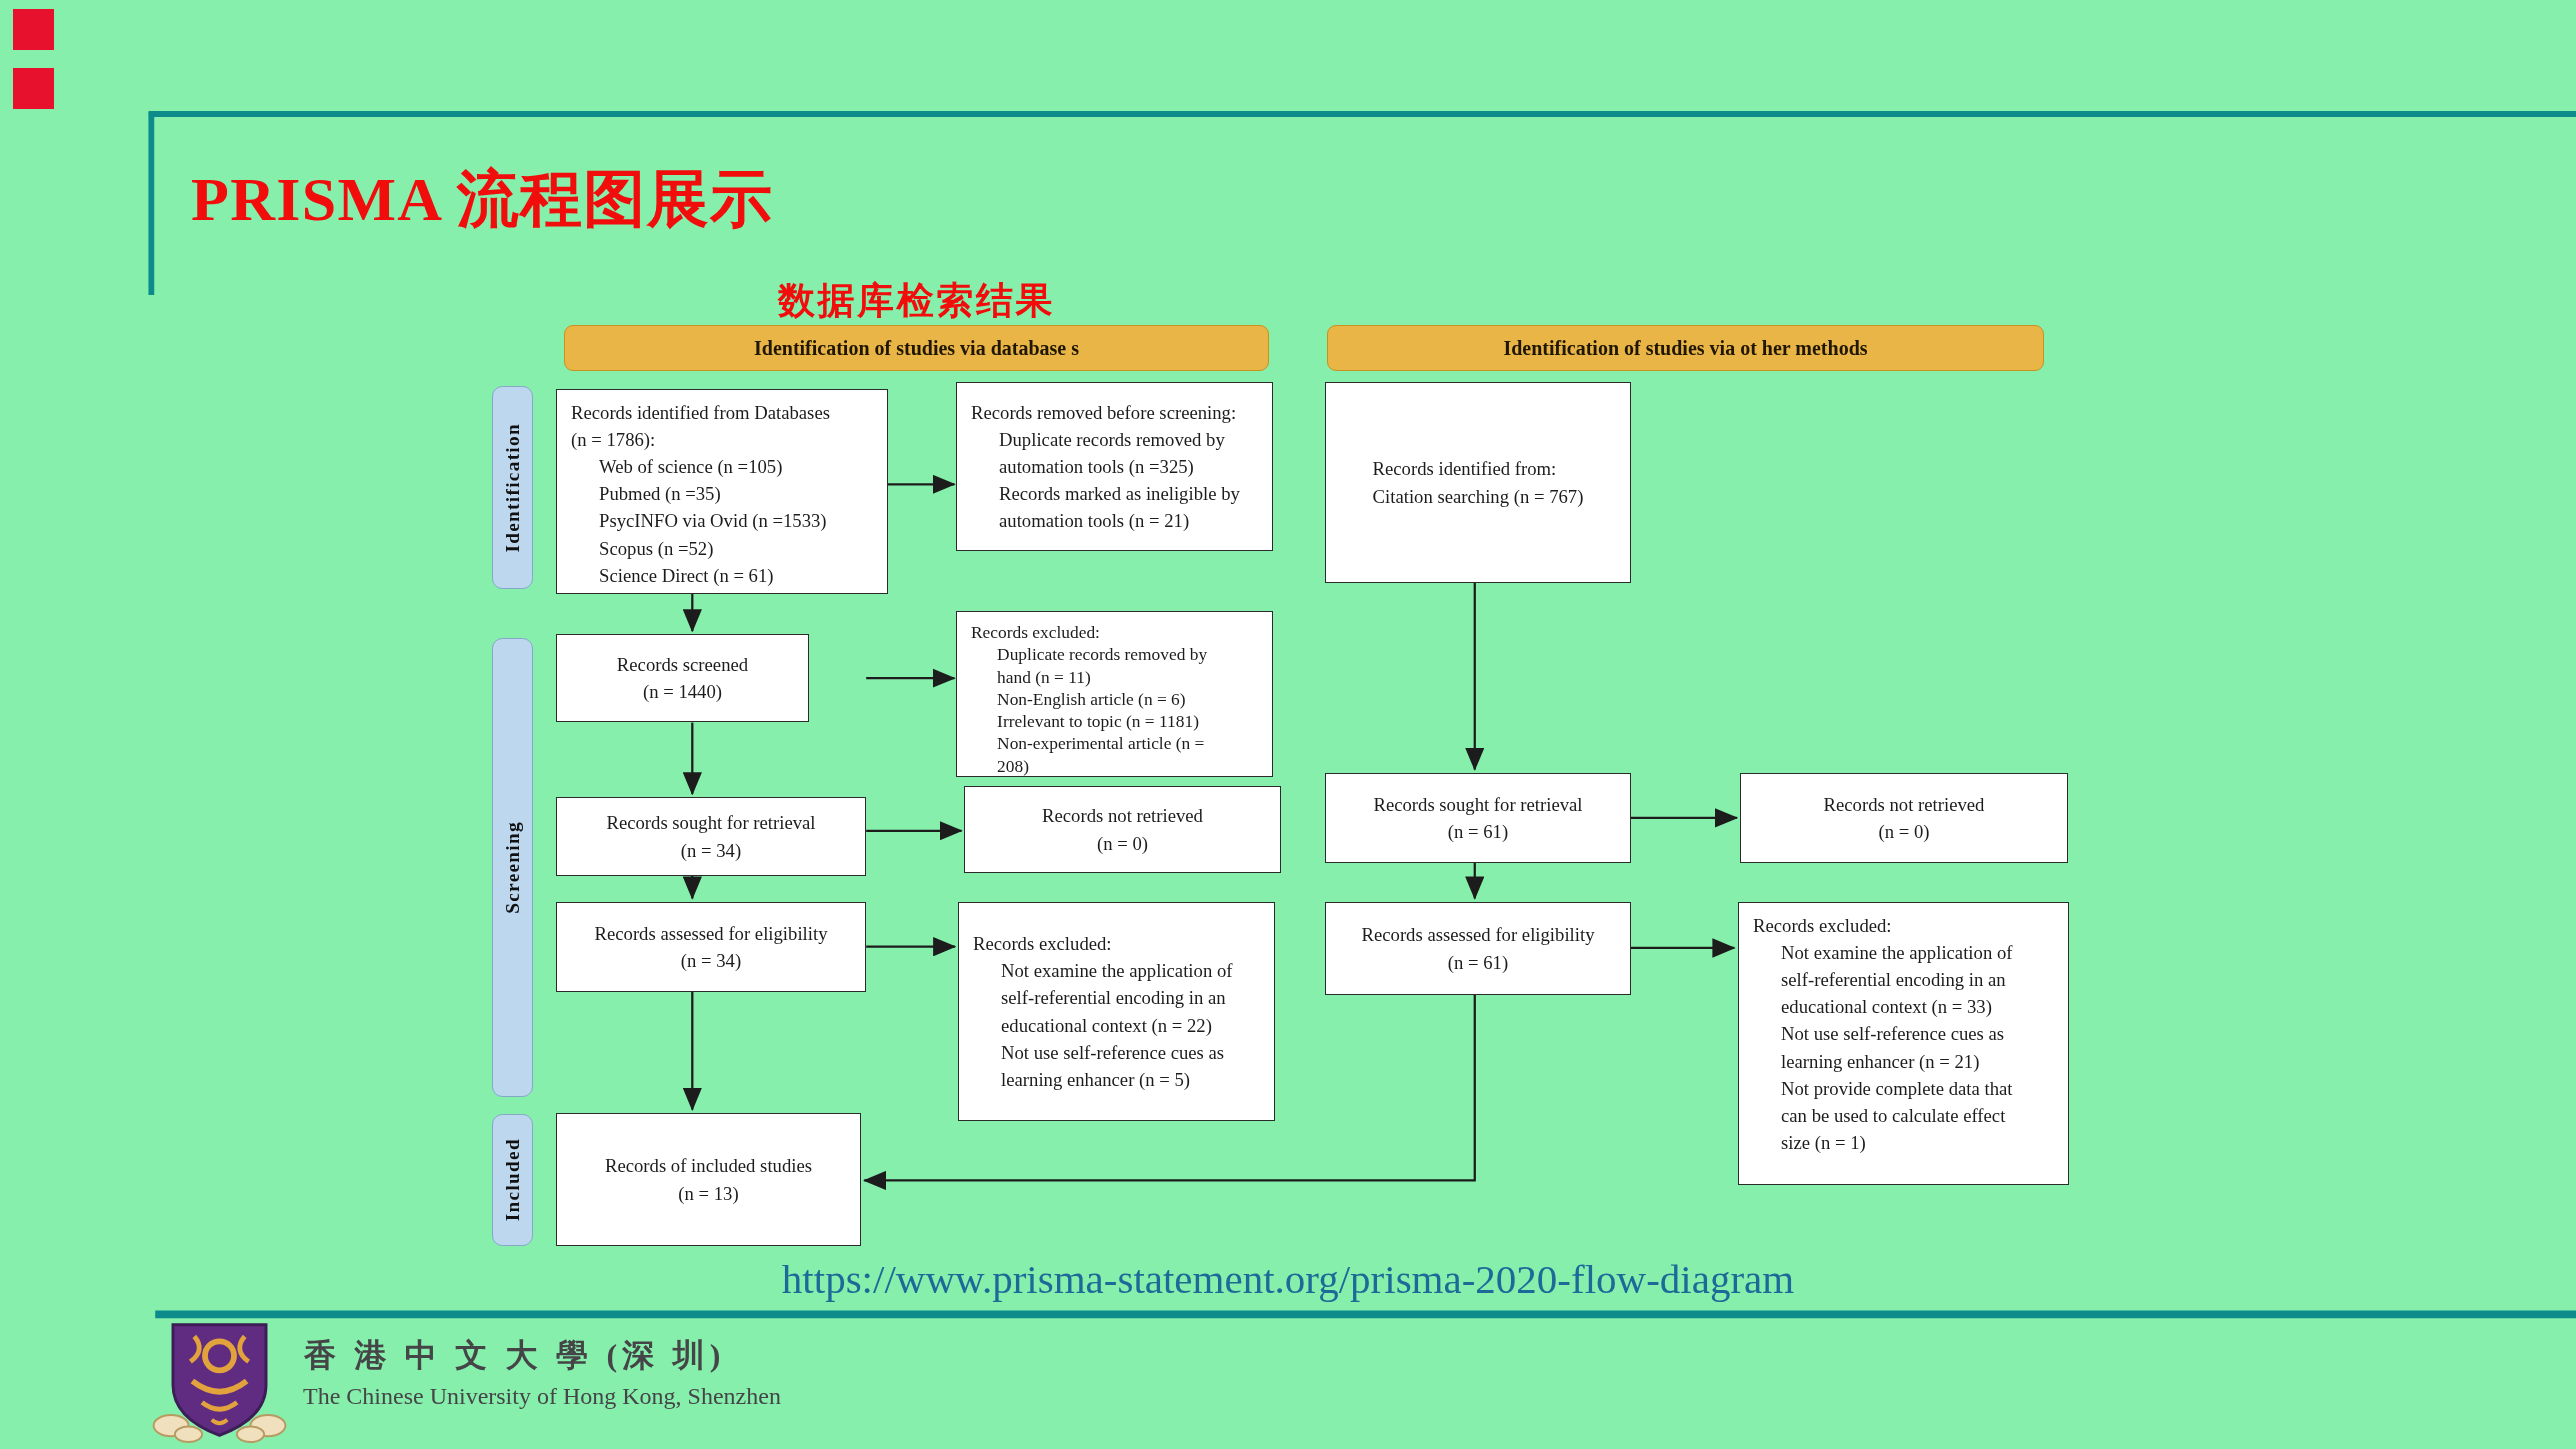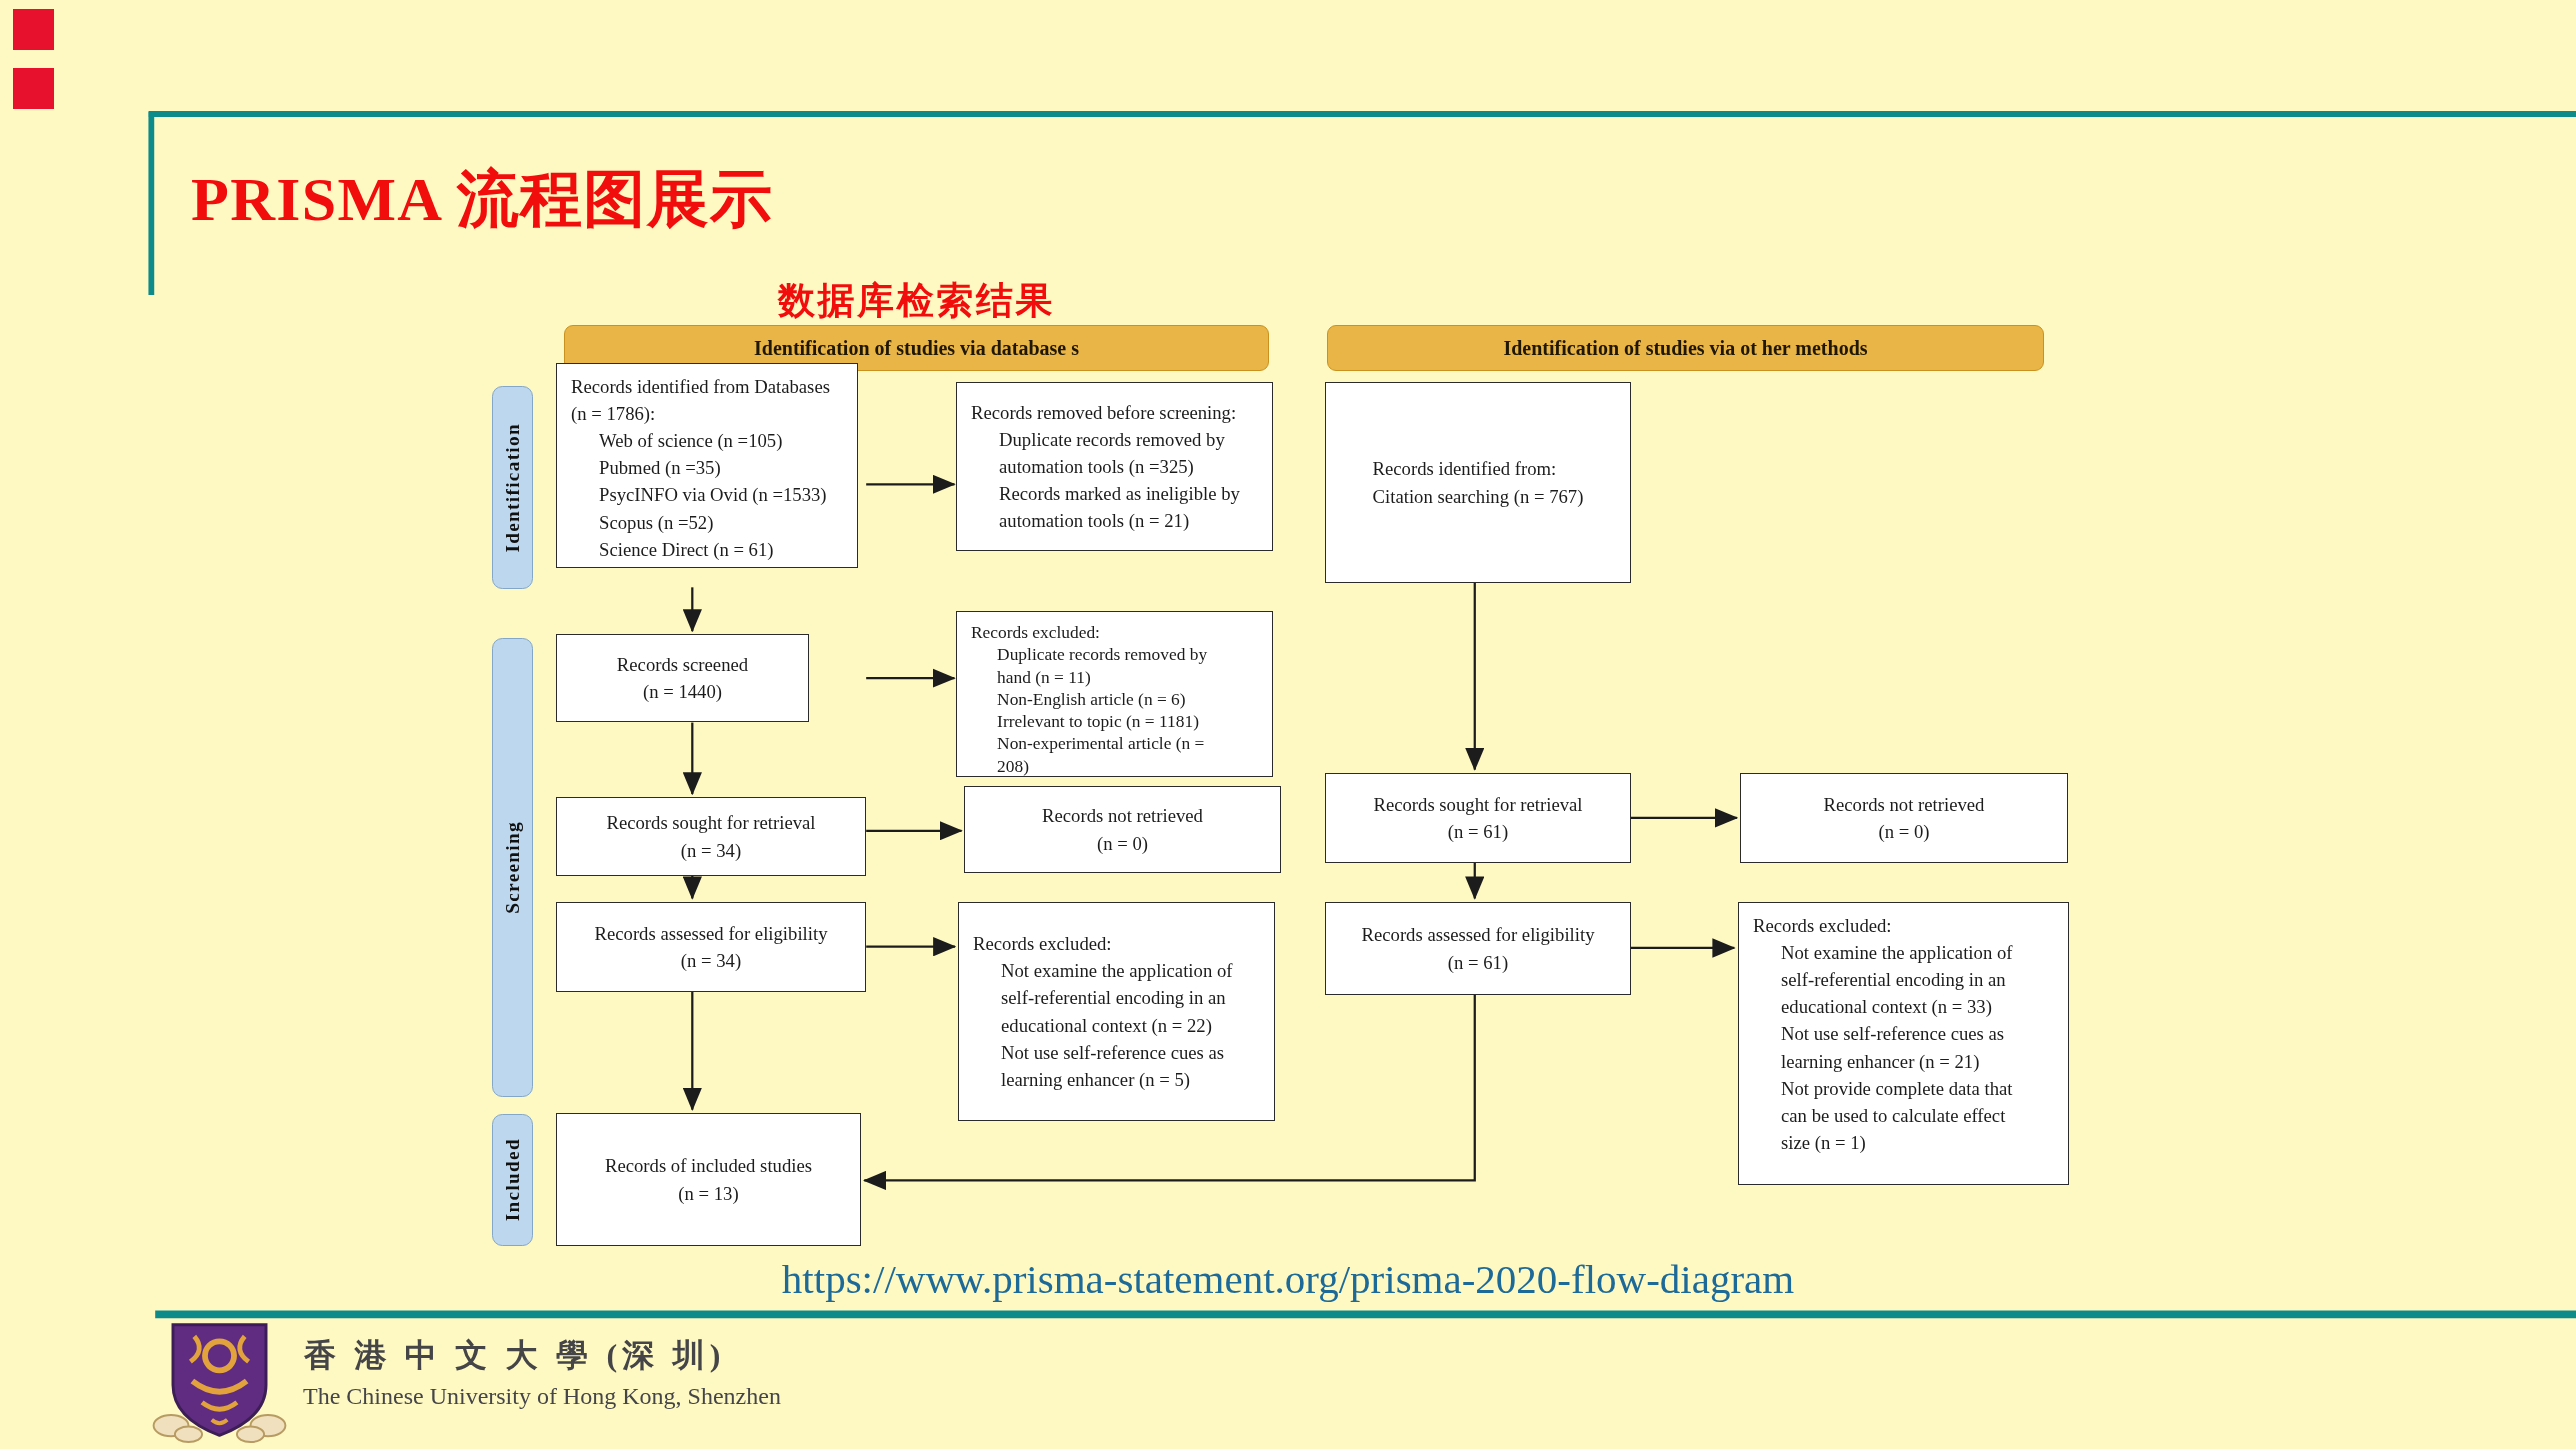--- a/index.html
+++ b/index.html
@@ -1,16 +1,16 @@
 <!DOCTYPE html>
 <html style="--accent-red: #f20d0d; --square-red: #e8112d; --teal: #0d8b8b; --banner-gold: #eab547; --banner-gold-border: #c9921e; --stage-blue: #bdd7ee; --stage-blue-border: #84a7c7; --url-blue: #1d6a99; --ink: #1c1c1c;font-size:10.3px"><head>
 <meta charset="utf-8">
 <style>
   html,body{margin:0;padding:0;background:#fff;}
-  #slide{position:relative;width:2576px;height:1449px;background:#fef9c3;overflow:hidden;
+  #slide{position:relative;width:2576px;height:1449px;background:#86efac;overflow:hidden;
          font-family:"Liberation Serif","DejaVu Serif",serif;color:var(--ink,#1c1c1c);}
   .abs{position:absolute;}
   
   .red-square{position:absolute;left:13px;width:41px;height:41px;background:var(--square-red);}
   
   .slide-title{position:absolute;left:191px;top:157px;font-size:62px;font-weight:bold;
                color:var(--accent-red);letter-spacing:1.3px;white-space:nowrap;}
   .col-label{position:absolute;top:276px;font-size:37px;font-weight:bold;color:var(--accent-red);
              text-align:center;font-family:"Liberation Sans","DejaVu Sans",sans-serif;letter-spacing:2.6px;}
   
@@ -89,21 +89,21 @@
   <div class="stage" style="top:386px;height:203px;">
     <span>Identification</span>
   </div>
   <div class="stage" style="top:638px;height:459px;">
     <span>Screening</span>
   </div>
   <div class="stage" style="top:1114px;height:132px;">
     <span>Included</span>
   </div>
 
-  <div class="box pad" style="left:556px;top:363px;width:302px;height:205px;">
+  <div class="box pad" style="left:556px;top:389px;width:332px;height:205px;">
     <div class="txt">Records identified from Databases
 (n = 1786):
       Web of science (n =105)
       Pubmed (n =35)
       PsycINFO via Ovid (n =1533)
       Scopus (n =52)
       Science Direct (n = 61)</div>
   </div>
   <div class="box vc pad" style="left:956px;top:382px;width:317px;height:169px;">
     <div class="txt">Records removed before screening:

